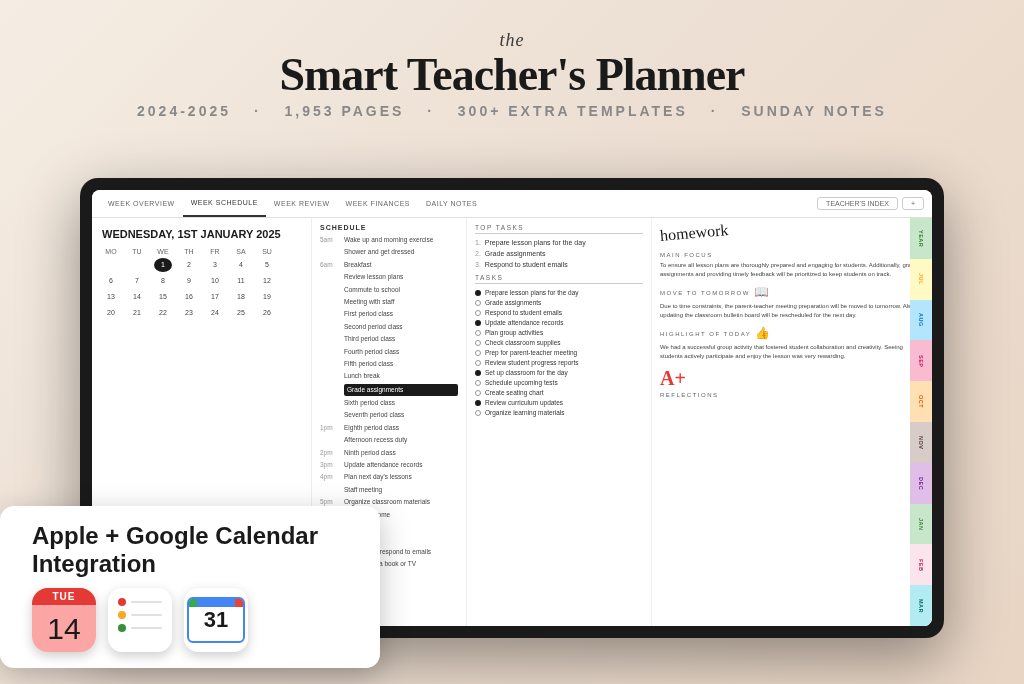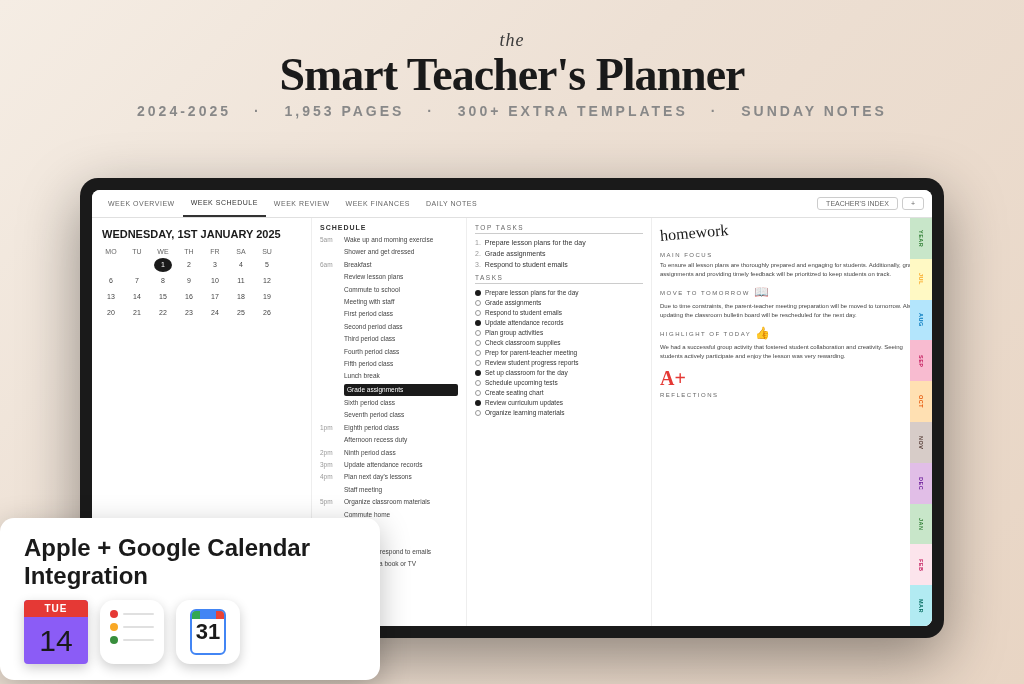--- a/index.html
+++ b/index.html
@@ -317,43 +317,43 @@
       position: absolute;
       background: #fff;
       border-radius: 14px;
       box-shadow: 0 8px 30px rgba(0,0,0,0.25);
       z-index: 10;
     }
 
     
     .cal-integration {
       left: 0;
-      bottom: 4px;
+      bottom: 16px;
       width: 380px;
-      padding: 16px 24px;
+      padding: 16px 32px;
     }
     .cal-integration-title {
       font-size: 24px;
       font-weight: 900;
       color: #1a1a1a;
       font-family: Arial, sans-serif;
       margin-bottom: 10px;
     }
     .cal-integration-icons {
       display: flex;
       align-items: center;
       gap: 12px;
     }
 
     
     .cal-date-icon {
       width: 64px;
       height: 64px;
-      background: #8b5cf6;
-      border-radius: 4px;
+      background: #fca5a5;
+      border-radius: 16px;
       box-shadow: 0 4px 12px rgba(0,0,0,0.2);
       display: flex;
       flex-direction: column;
       overflow: hidden;
       flex-shrink: 0;
     }
     .cal-date-top {
       background: #e53935;
       color: #fff;
       text-align: center;
@@ -411,21 +411,21 @@
       height: 64px;
       background: #fff;
       border-radius: 14px;
       box-shadow: 0 4px 12px rgba(0,0,0,0.2);
       display: flex;
       align-items: center;
       justify-content: center;
       flex-shrink: 0;
     }
     .gcal-inner {
-      width: 36px;
+      width: 58px;
       height: 46px;
       border-radius: 6px;
       border: 2px solid #4285f4;
       display: flex;
       align-items: center;
       justify-content: center;
       position: relative;
       overflow: hidden;
       text-align: center;
     }

